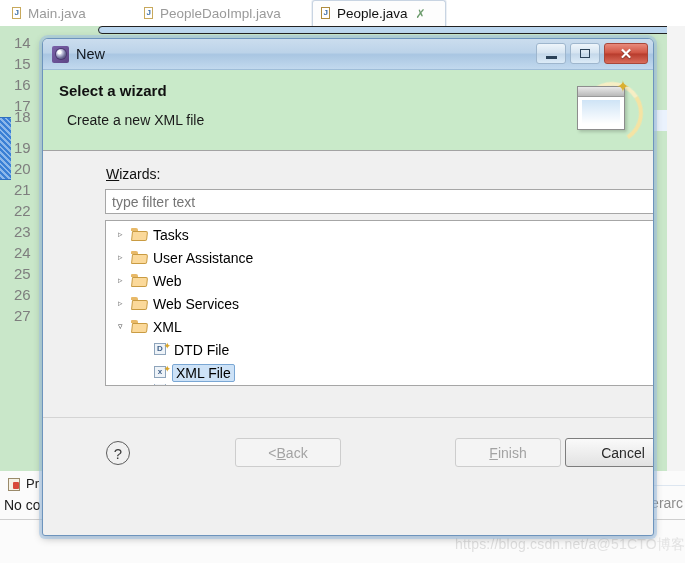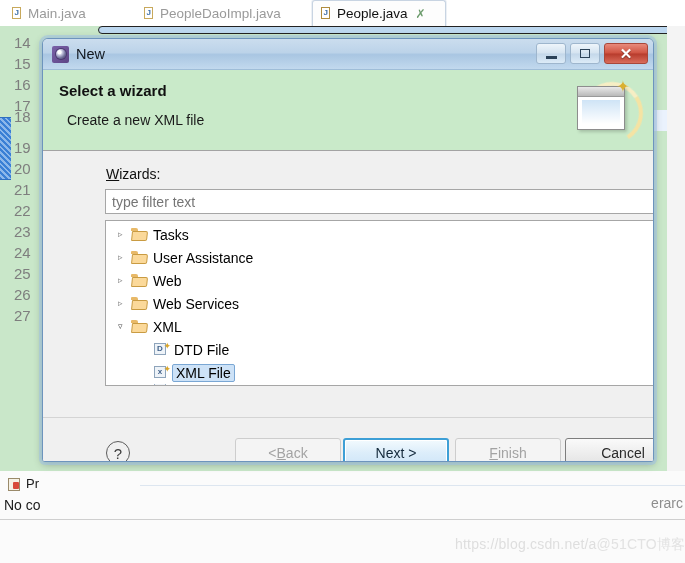--- a/index.html
+++ b/index.html
@@ -50,21 +50,21 @@
   .bp-msg{position:absolute;left:4px;top:26px;font-size:14px;color:#1a1a1a;}
   .bp-underline{position:absolute;left:0;top:48px;width:685px;height:1px;background:#cfcfcf;}
   .bp-right{position:absolute;right:2px;top:24px;font-size:14px;color:#8d8d8d;}
   .bp-rule{position:absolute;left:140px;right:0;top:14px;height:1px;background:#dde6f0;}
 
   
   .watermark{position:absolute;left:455px;top:536px;font-size:14px;color:#dedede;white-space:nowrap;letter-spacing:.2px;}
   .watermark .wm2{color:#e2e2e2;}
 
   
-  #dialog{position:absolute;left:42px;top:38px;width:612px;height:424px;
+  #dialog{position:absolute;left:42px;top:38px;width:612px;height:498px;
      background:#f0f0f0;border:1px solid #6d94bd;border-radius:6px 6px 3px 3px;
      box-shadow:0 0 0 3px rgba(160,195,230,.55), 0 2px 9px rgba(0,0,0,.30);
      box-sizing:border-box;overflow:hidden;}
 
   .titlebar{position:relative;height:30px;
      background:linear-gradient(to bottom,#cbddee 0%,#bcd3e9 45%,#a9c6e2 52%,#c2d9ee 100%);
      border-bottom:1px solid #9fbdd8;border-radius:4px 4px 0 0;display:flex;align-items:center;}
   .title-icon{width:17px;height:17px;margin-left:9px;border-radius:2px;
      background:linear-gradient(135deg,#7a61a8,#5d4585);position:relative;flex:none;}
   .title-icon::after{content:"";position:absolute;left:3.5px;top:3.5px;width:10px;height:10px;border-radius:50%;
@@ -331,23 +331,20 @@
       <div class="helpbtn">
           <span>?</span>
         </div>
 
       <div class="btn disabled" id="btn-back">
         <span>&lt; </span>
           <u>B</u>
           <span>ack</span>
       </div>
 
-      <div class="btn default" id="btn-next">
-        <span>Next &gt;</span>
-      </div>
 
       <div class="btn disabled" id="btn-finish">
         <u>F</u>
           <span>inish</span>
       </div>
 
       <div class="btn strong" id="btn-cancel">
         <span>Cancel</span>
       </div>
     </div>

